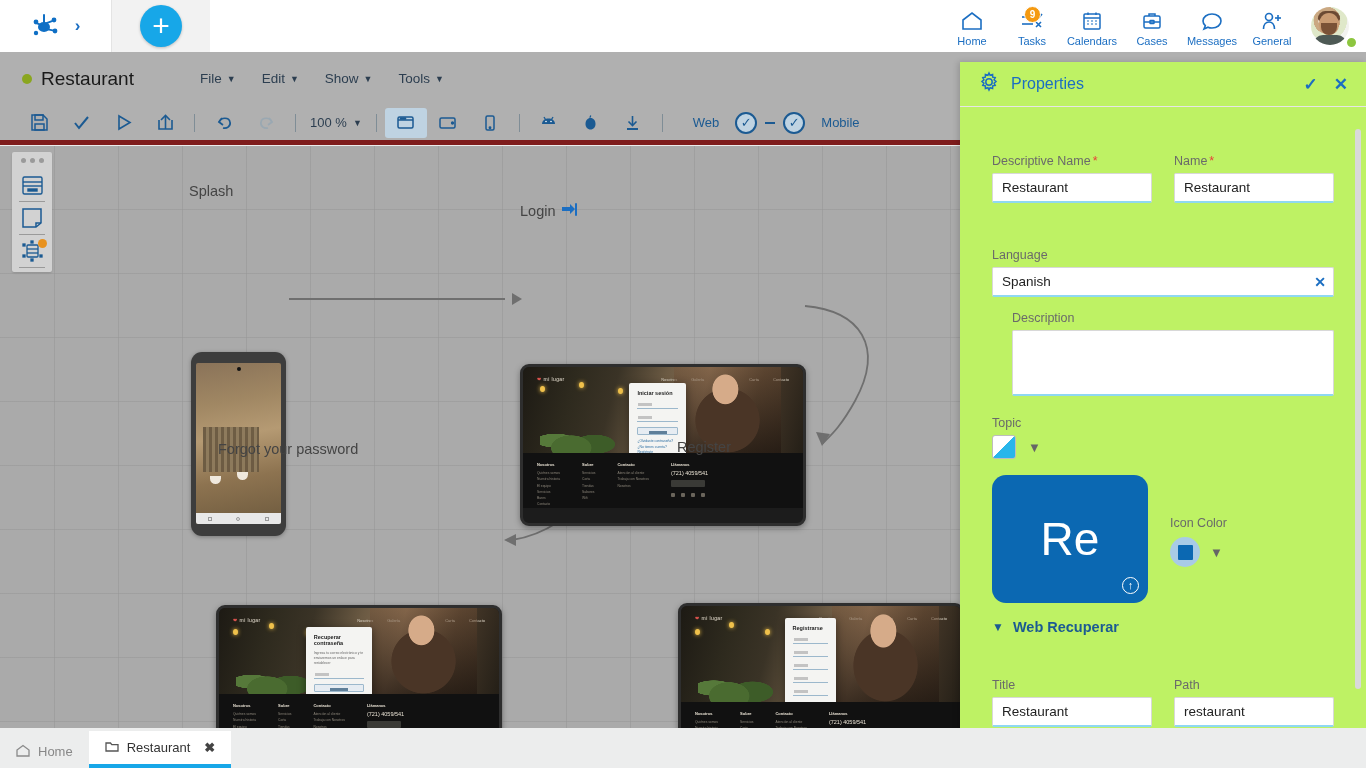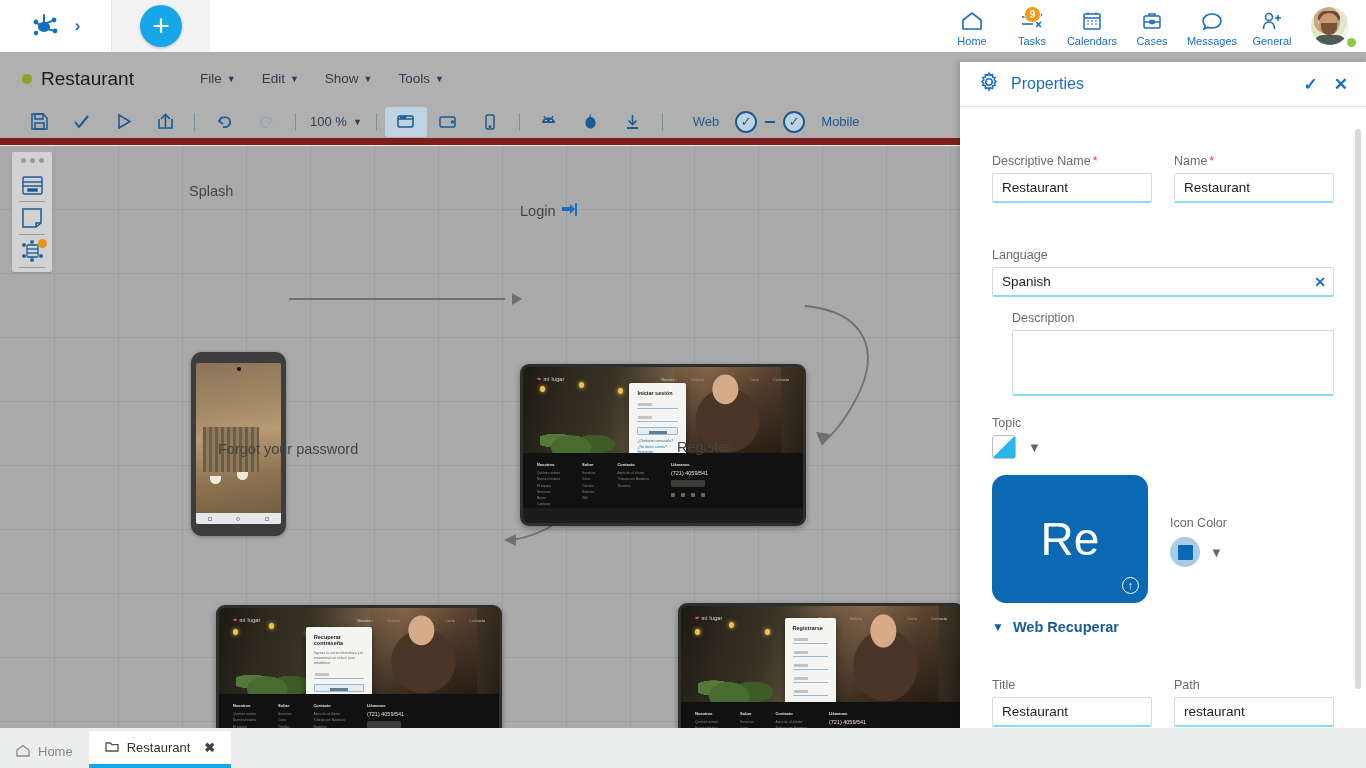--- a/index.html
+++ b/index.html
@@ -68,21 +68,21 @@
   .status-dot { width: 10px; height: 10px; border-radius: 50%; background: #8aa61f; margin-right: 9px; }
   .app-title { font-size: 19px; color: #1a1a1a; font-weight: 500; }
   .menus { display: flex; gap: 26px; margin-left: 66px; }
   .menu { font-size: 13.5px; color: #2c3e50; cursor: pointer; display: flex; align-items: center; gap: 5px; }
   .caret { font-size: 9px; }
 
   
   .toolbar {
     position: absolute; top: 105px; left: 0; width: 1366px; height: 40px;
     background: #b0b0b0; display: flex; align-items: center;
-    border-bottom: 7px solid #7f1d1d;
+    border-bottom: 5px solid #7f1d1d;
   }
   .tbtn {
     width: 42px; height: 30px; display: flex; align-items: center; justify-content: center;
     cursor: pointer; color: #1b5a92; border-radius: 3px;
   }
   .tbtn.active { background: #bfd3e2; }
   .tsep { width: 1px; height: 18px; background: #7f8d96; margin: 0 8px; }
   .zoomctl { display: flex; align-items: center; gap: 6px; font-size: 13px; color: #2c3e50; cursor: pointer; padding: 0 6px; }
   .wm { display: flex; align-items: center; gap: 8px; margin-left: 14px; font-size: 13px; color: #1b5a92; }
   .wm .lbl { padding: 0 8px; }
@@ -183,21 +183,21 @@
     display: flex; align-items: center; justify-content: center; cursor: pointer;
     box-shadow: -1px 1px 3px rgba(0,0,0,.18); border-radius: 3px 0 0 3px;
   }
   .vtab span { writing-mode: vertical-rl; transform: rotate(180deg); font-size: 13px; color: #555; }
   .vtab.active { border-top: 4px solid #17a7e8; background: #fff; }
   .vtab.inactive { background: #f3f3f3; }
 
   
   .props {
     position: absolute; right: 0; top: 62px; width: 406px; height: 676px;
-    background: #ffffff; box-shadow: -2px 0 6px rgba(0,0,0,.16);
+    background: #bef264; box-shadow: -2px 0 6px rgba(0,0,0,.16);
   }
   .props-hdr {
     height: 45px; display: flex; align-items: center; padding: 0 18px;
     border-bottom: 1px solid #e6e6e6;
   }
   .props-hdr .ptitle { font-size: 16px; color: #1b6ec2; margin-left: 11px; }
   .props-hdr .pacts { margin-left: auto; display: flex; gap: 16px; }
   .props-hdr .pacts span { color: #1b6ec2; font-size: 17px; cursor: pointer; font-weight: bold; }
   .props-body { height: 631px; overflow: hidden; padding: 16px 32px 0 32px; position: relative; }
   .frow { display: flex; gap: 22px; margin-bottom: 14px; }

